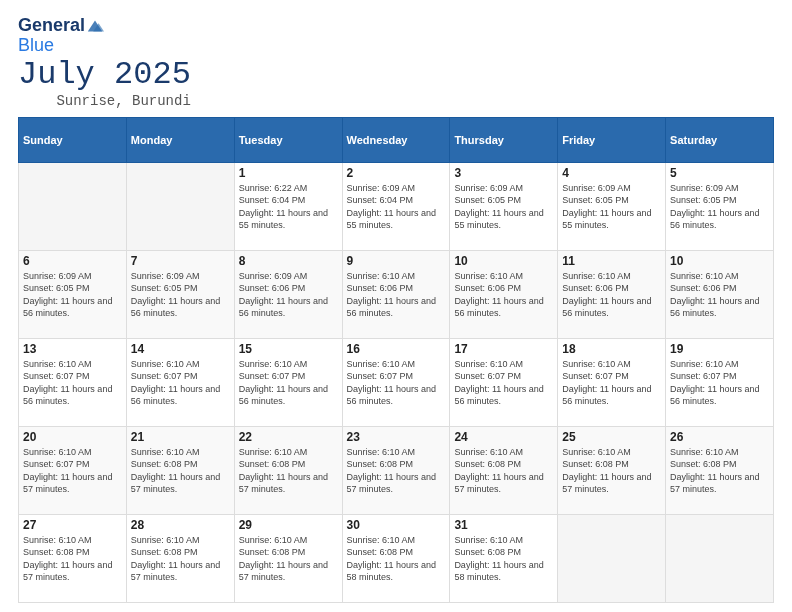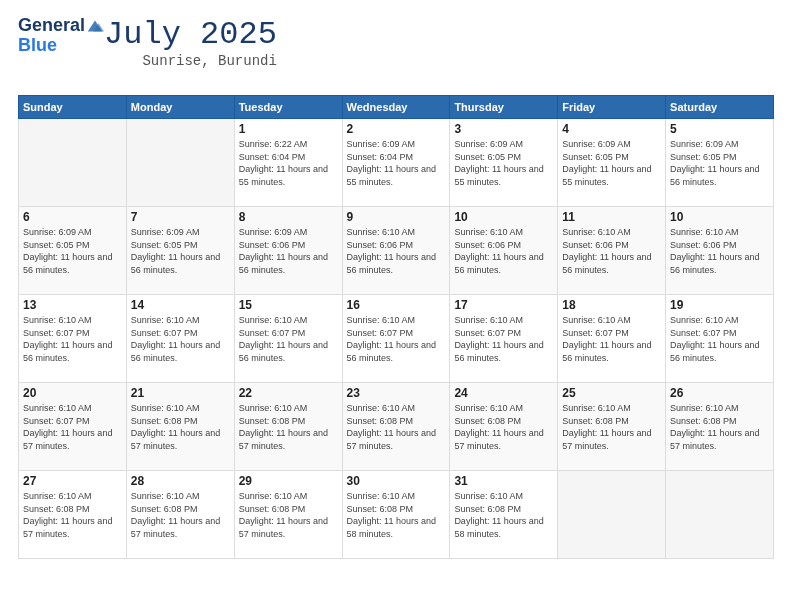--- a/index.html
+++ b/index.html
@@ -10,23 +10,24 @@
       background: #fff;
       overflow: hidden;
     }
     .page {
       width: 792px;
       height: 612px;
       padding: 16px 18px 10px 18px;
     }
     .header {
       display: flex;
-      justify-content: flex-start;
+      justify-content: center;
       align-items: flex-start;
-      margin-bottom: 26px;
+      margin-bottom: 8px;
+      flex-direction: column;
     }
     .logo {
       display: flex;
       align-items: center;
     }
     .logo-text {
       font-size: 18px;
       font-weight: bold;
       color: #1a3a6b;
       line-height: 1.1;
@@ -55,21 +56,21 @@
     .calendar {
       width: 100%;
       border-collapse: collapse;
       border: 1px solid #ccc;
     }
     .calendar th {
       background-color: #2a6aad;
       color: #fff;
       font-size: 11px;
       font-weight: bold;
-      padding: 5px 4px;
+      padding: 16px 4px;
       text-align: left;
       border: 1px solid #1a5a9d;
       margin-top: 20px;
     }
     .calendar td {
       vertical-align: top;
       border: 1px solid #ddd;
       padding: 3px 4px;
       width: 107px;
       min-height: 72px;
@@ -105,21 +106,21 @@
       <div>
         <div style="display:flex;align-items:center;">
           <span class="logo-text">
             <span style="color:#1a3a6b;">General</span>
           </span>
           <svg class="logo-icon" viewBox="0 0 20 20">
             <polygon points="2,16 10,4 18,16" fill="#2a6aad" opacity="0.85"></polygon>
             <polygon points="8,16 14,7 20,16" fill="#2a6aad" opacity="0.6"></polygon>
           </svg>
         </div>
-        <div class="logo-text" style="color:#2a7ae2;font-size:18px;font-weight:bold;">Blue</div>
+        <div class="logo-text" style="color:#2a7ae2;font-size:18px;font-weight:normal;">Blue</div>
       </div>
     </div>
     <div class="title-block">
       <div class="month-title">July 2025</div>
       <div class="location">Sunrise, Burundi</div>
     </div>
   </div>
 
   <table class="calendar">
     <thead>

